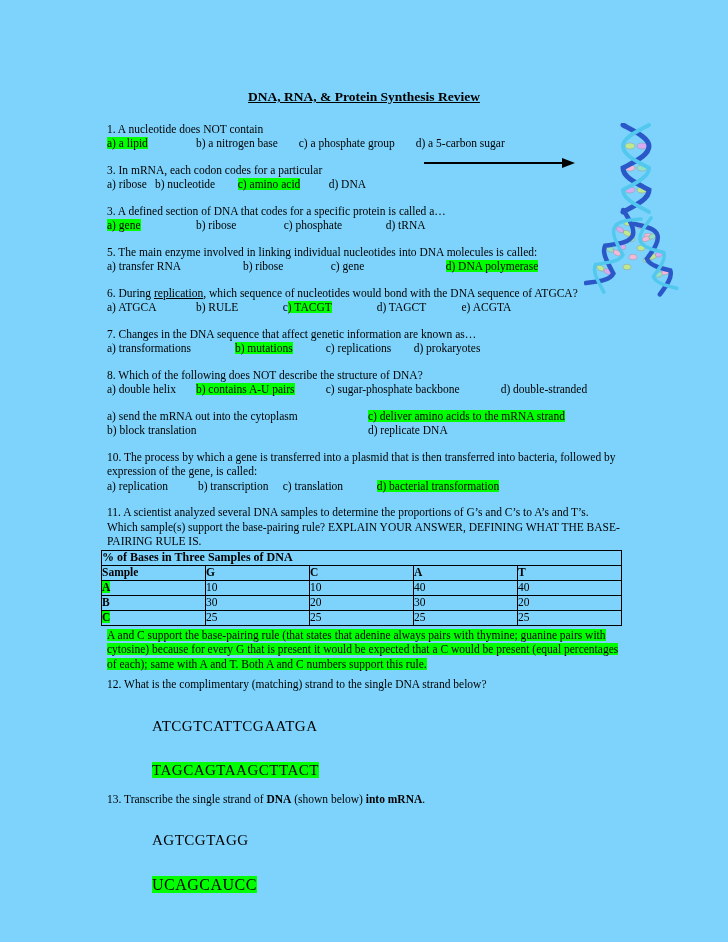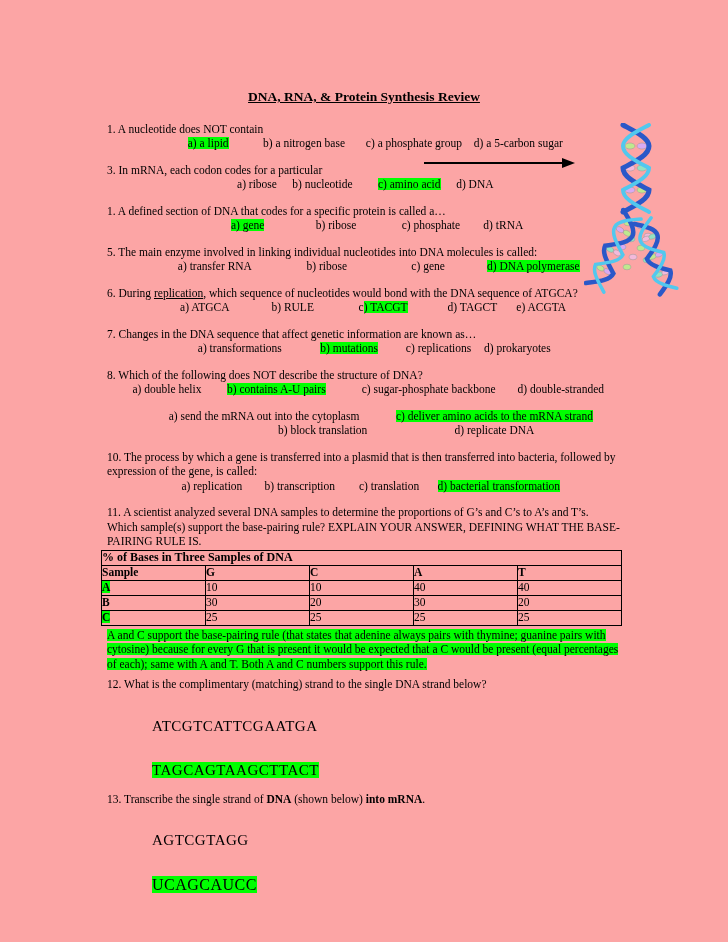--- a/index.html
+++ b/index.html
@@ -1,25 +1,25 @@
 <!DOCTYPE html>
 <html><head>
 <meta charset="utf-8">
 <style>
   html,body{margin:0;padding:0;background:#ffffff;}
   .page{
-    position:relative;width:728px;height:942px;background:#fca5a5;overflow:hidden;
+    position:relative;width:728px;height:942px;background:#7dd3fc;overflow:hidden;
     font-family:"Liberation Serif","DejaVu Serif",serif;
     font-size:11.5px;line-height:1.26;color:#000;
   }
   .content{position:absolute;left:107px;top:88px;width:514px;}
   .title{text-align:center;font-weight:bold;font-size:13.5px;margin-bottom:17px;}
   .title .tspan{text-decoration:underline;}
   .q{margin-bottom:12px;}
-  .opts{white-space:nowrap;text-align:center;}
+  .opts{white-space:nowrap;}
   .opt{display:inline-block;}
   .hl{background:#00ff00;}
   .u{text-decoration:underline;}
   .b{font-weight:bold;}
   .tbl{border-collapse:collapse;margin:1px 0 2px -6px;width:521px;table-layout:fixed;}
   .tbl td{border:1.5px solid #000;text-align:left;padding:0;line-height:13.5px;height:14px;overflow:hidden;}
   .tbl .tt{font-weight:bold;font-size:12px;}
   .tbl .hd{font-weight:bold;}
   .ansblock{margin-bottom:6px;}
   .seq{margin-left:45px;font-size:15px;line-height:19px;letter-spacing:0.5px;margin-top:25px;}
@@ -113,21 +113,21 @@
       <div>3. In mRNA, each codon codes for a particular</div>
       <div class="opts">
         <span class="opt" style="width:45px">a) ribose</span>
         <span class="opt" style="width:80px">b) nucleotide</span>
         <span class="opt" style="width:88px"><span class="hl">c) amino acid</span></span>
         <span class="opt">d) DNA</span>
       </div>
     </div>
 
     <div class="q">
-      <div>1. A defined section of DNA that codes for a specific protein is called a…</div>
+      <div>3. A defined section of DNA that codes for a specific protein is called a…</div>
       <div class="opts">
         <span class="opt" style="width:86px"><span class="hl">a) gene</span></span>
         <span class="opt" style="width:85px">b) ribose</span>
         <span class="opt" style="width:99px">c) phosphate</span>
         <span class="opt">d) tRNA</span>
       </div>
     </div>
 
     <div class="q">
       <div>5. The main enzyme involved in linking individual nucleotides into DNA molecules is called:</div>

